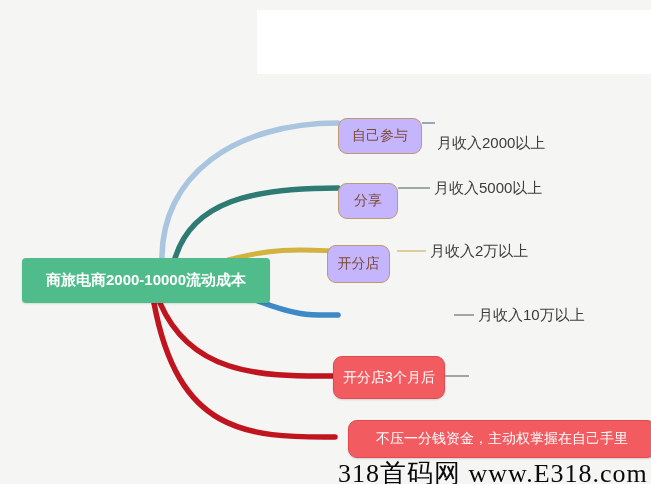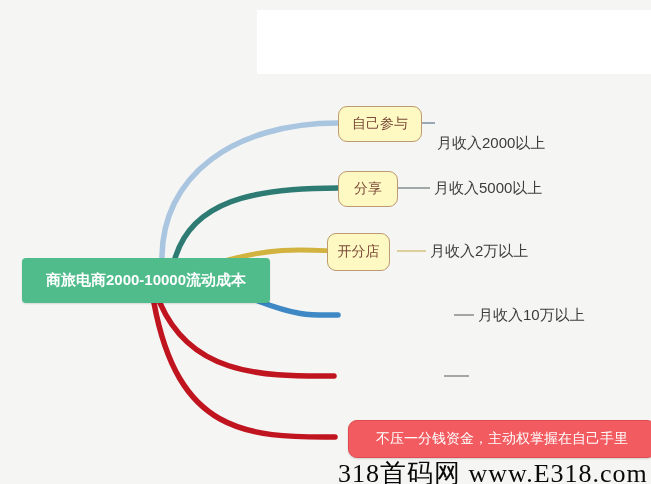--- a/index.html
+++ b/index.html
@@ -29,21 +29,21 @@
     display:flex;align-items:center;justify-content:center;
     box-shadow:0 1px 2px rgba(0,0,0,0.12);
     white-space:nowrap;
   }
   .node{
     position:absolute;border-radius:9px;
     display:flex;align-items:center;justify-content:center;
     white-space:nowrap;font-size:14px;
   }
   .node.tan{
-    background:#fef9c3;border:1.5px solid #bd9a6f;color:#7b4a38;
+    background:#c4b5fd;border:1.5px solid #bd9a6f;color:#7b4a38;margin-top:12px;
   }
   .node.red{
     background:#f25b60;border:1.5px solid #e04a50;color:#ffffff;font-weight:500;
     box-shadow:0 1px 2px rgba(0,0,0,0.15);
   }
   .result{
     position:absolute;height:20px;line-height:20px;
     color:#3c3c3c;font-size:15px;font-weight:500;white-space:nowrap;
   }
   .watermark{
@@ -81,20 +81,23 @@
 
   <div class="node tan" style="left:338px;top:106px;width:82px;height:34px;">
     <span>自己参与</span>
   </div>
   <div class="node tan" style="left:338px;top:171px;width:58px;height:34px;">
     <span>分享</span>
   </div>
   <div class="node tan" style="left:327px;top:233px;width:61px;height:36px;">
     <span>开分店</span>
   </div>
+  <div class="node red" style="left:333px;top:356px;width:110px;height:41px;">
+    <span>开分店3个月后</span>
+  </div>
   <div class="node red" style="left:348px;top:420px;width:306px;height:36px;">
     <span>不压一分钱资金，主动权掌握在自己手里</span>
   </div>
 
   <div class="result" style="left:437px;top:113px;margin-top:20px;">月收入2000以上</div>
   <div class="result" style="left:434px;top:178px;">月收入5000以上</div>
   <div class="result" style="left:430px;top:241px;">月收入2万以上</div>
   <div class="result" style="left:478px;top:305px;">月收入10万以上</div>
 
   <div class="watermark">318首码网 www.E318.com</div>

